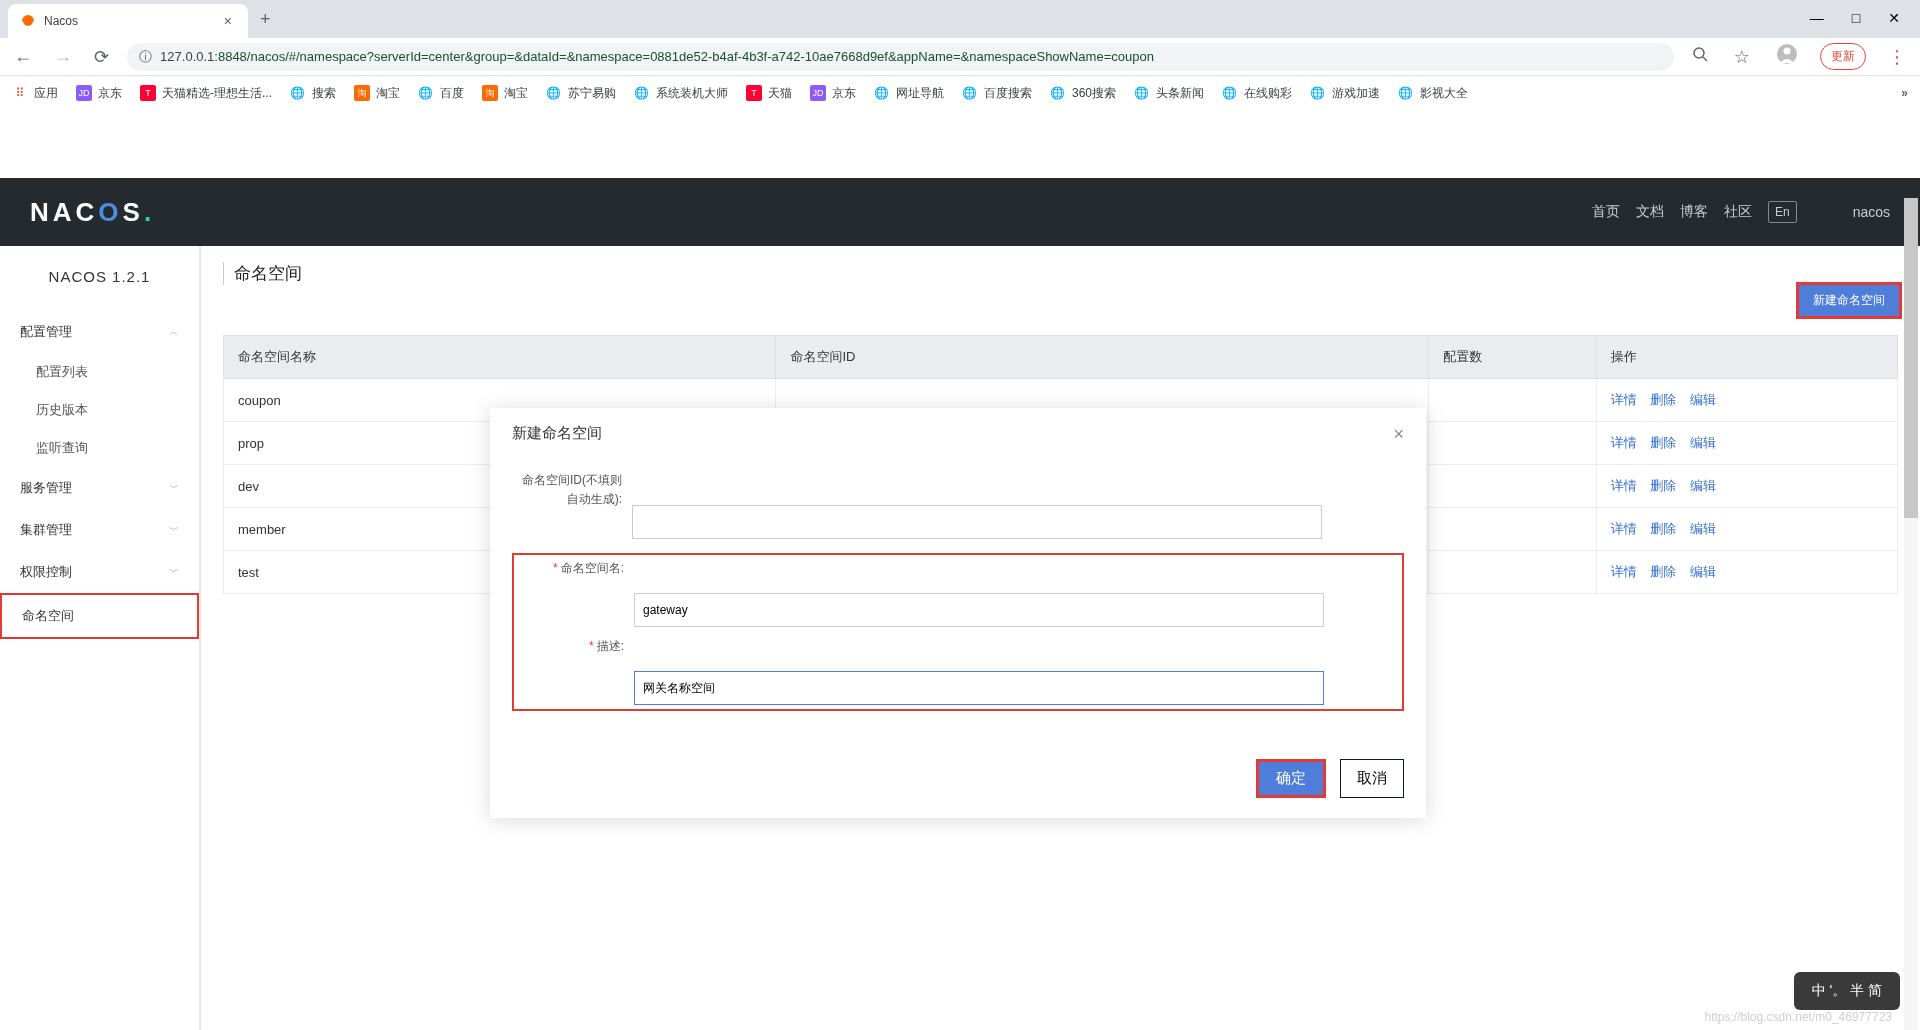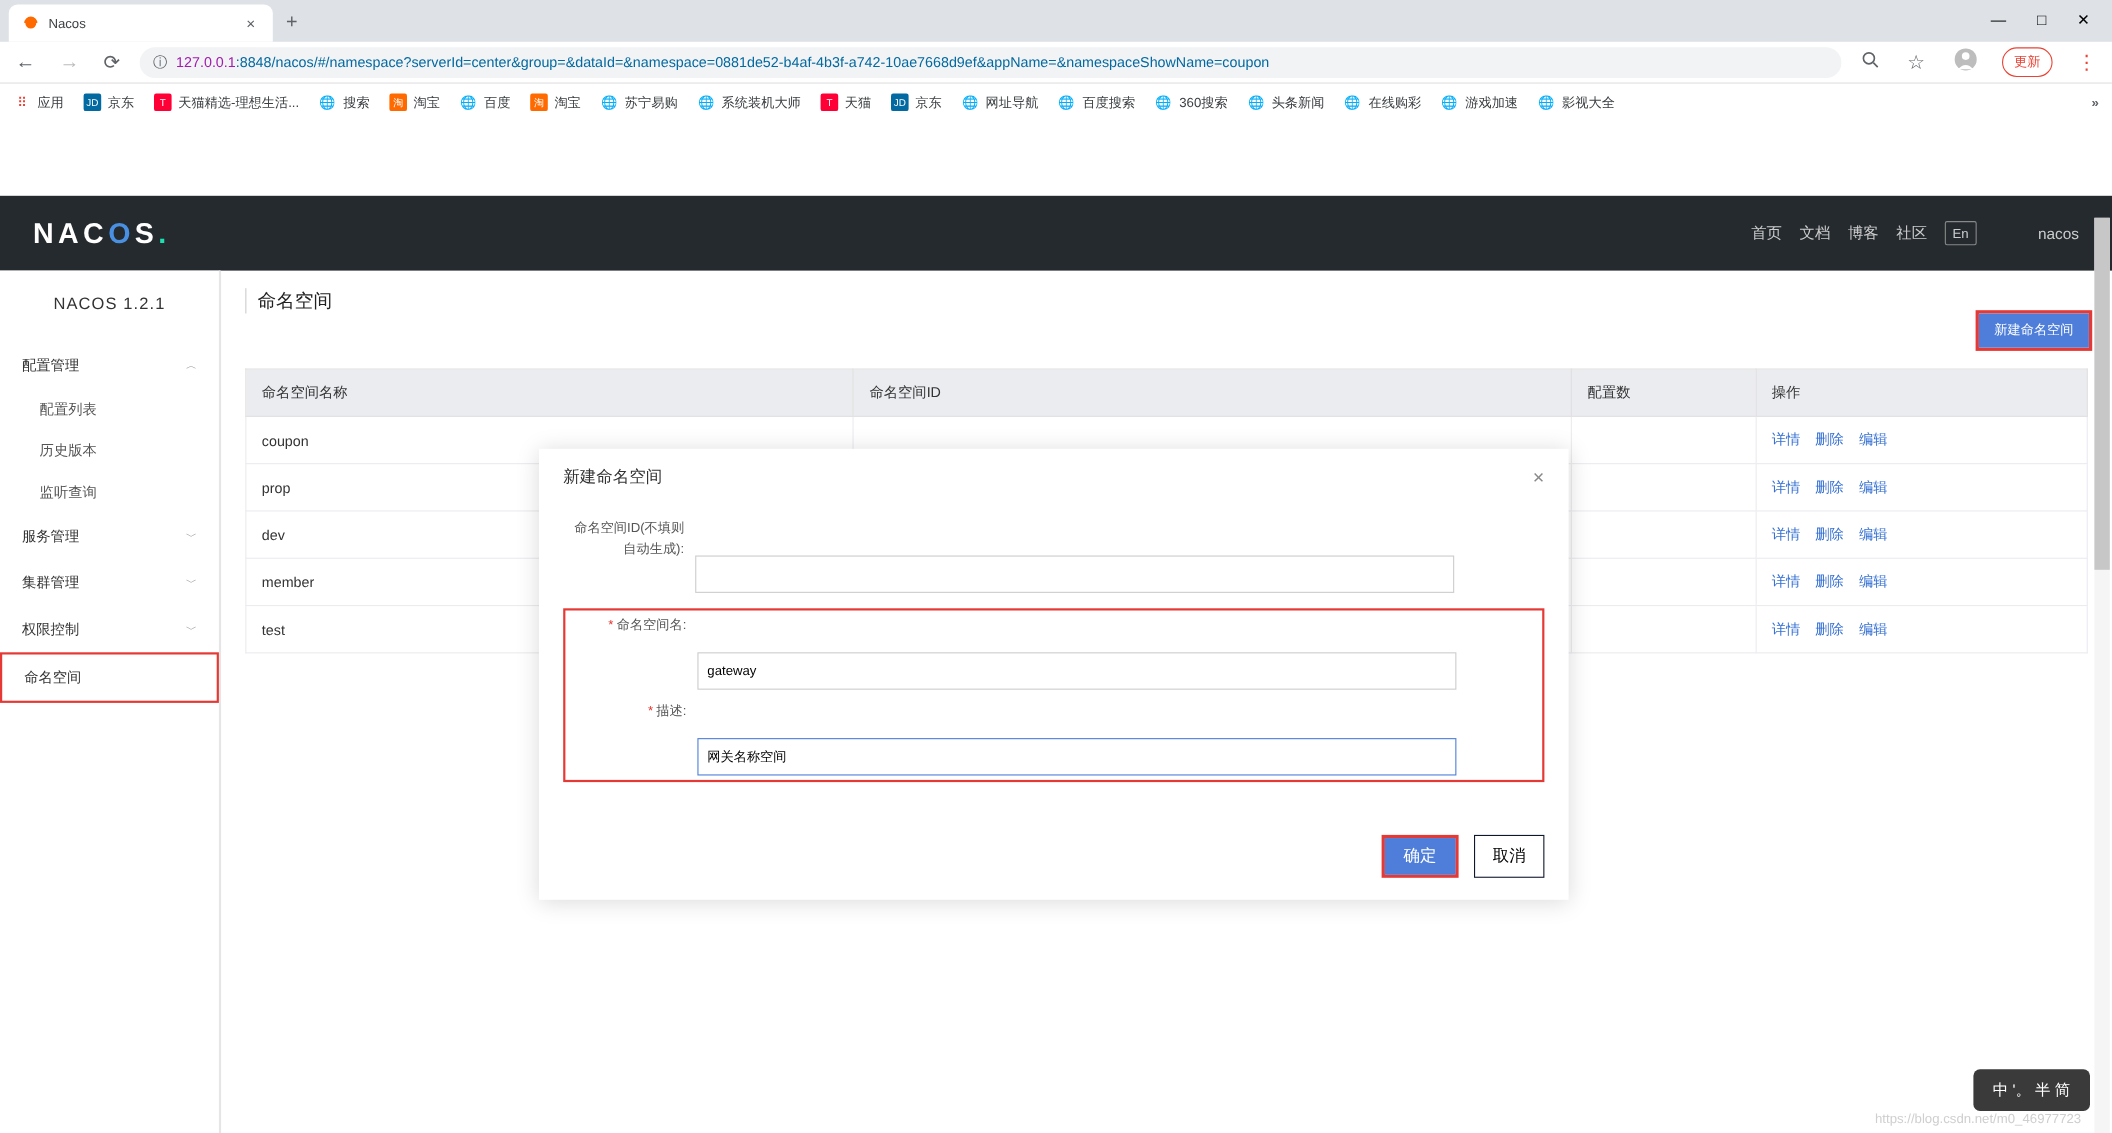--- a/index.html
+++ b/index.html
@@ -14,29 +14,29 @@
 .tab-close { color: #5f6368; font-size: 14px; cursor: pointer; padding: 0 4px; }
 .new-tab { color: #5f6368; font-size: 18px; padding: 0 12px; cursor: pointer; }
 .window-controls { position: absolute; right: 0; top: 0; display: flex; gap: 28px; padding: 10px 20px; }
 .win-ctrl { font-size: 14px; color: #000; cursor: pointer; }
 
 .addr-bar { display: flex; align-items: center; height: 38px; padding: 0 10px; gap: 14px; border-bottom: 1px solid #e0e0e0; }
 .nav-btn { color: #5f6368; font-size: 18px; cursor: pointer; padding: 4px; }
 .addr-input-wrap { flex: 1; display: flex; align-items: center; background: #f1f3f4; border-radius: 14px; height: 28px; padding: 0 12px; gap: 8px; }
 .addr-info { color: #5f6368; font-size: 13px; }
 .url { font-size: 13px; color: #202124; flex: 1; }
-.url .host { color: #a21caf; }
-.url .path { color: #0369a1; }
+.url .host { color: #404040; }
+.url .path { color: #14532d; }
 .addr-right { display: flex; align-items: center; gap: 18px; }
 .update-btn { border: 1px solid #ea4335; color: #ea4335; border-radius: 14px; padding: 4px 10px; font-size: 12px; cursor: pointer; }
 
 .bookmark-bar { display: flex; align-items: center; height: 34px; padding: 0 12px; gap: 18px; font-size: 12px; color: #3c4043; }
 .bm-item { display: flex; align-items: center; gap: 6px; cursor: pointer; }
 .bm-item .bm-ico { width: 16px; height: 16px; display: flex; align-items: center; justify-content: center; }
-.bm-ico.red { background:#0369a1; color:#fff; font-size:9px; border-radius:2px; display:flex; align-items:center; justify-content:center; }
+.bm-ico.red { background:#8b5cf6; color:#fff; font-size:9px; border-radius:2px; display:flex; align-items:center; justify-content:center; }
 .bm-ico.orange { background:#ff6a00; color:#fff; font-size:9px; border-radius:2px; display:flex; align-items:center; justify-content:center; }
 .bm-ico.tmall { background:#ff0036; color:#fff; font-size:9px; border-radius:2px; width:16px; height:16px; display:flex; align-items:center; justify-content:center;}
 .more-bm { margin-left: auto; font-weight: bold; color: #5f6368; cursor: pointer; }
 
 
 .nacos-header { background: #252a2f; height: 68px; display: flex; align-items: center; padding: 0 30px; color: #fff; margin-top: 48px; }
 .logo { display: flex; align-items: baseline; font-size: 26px; font-weight: 600; letter-spacing: 4px; }
 .logo-n { color: #fff; }
 .logo-dot1 { color: #4a90e2; }
 .logo-dot2 { color: #1be1b0; }

